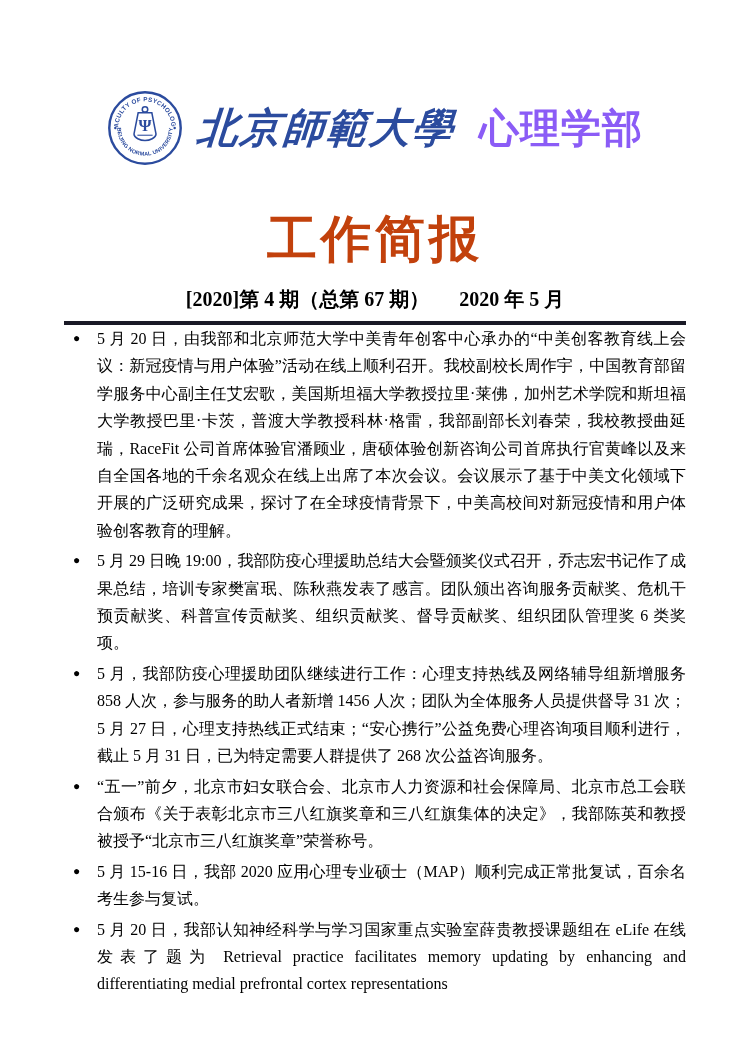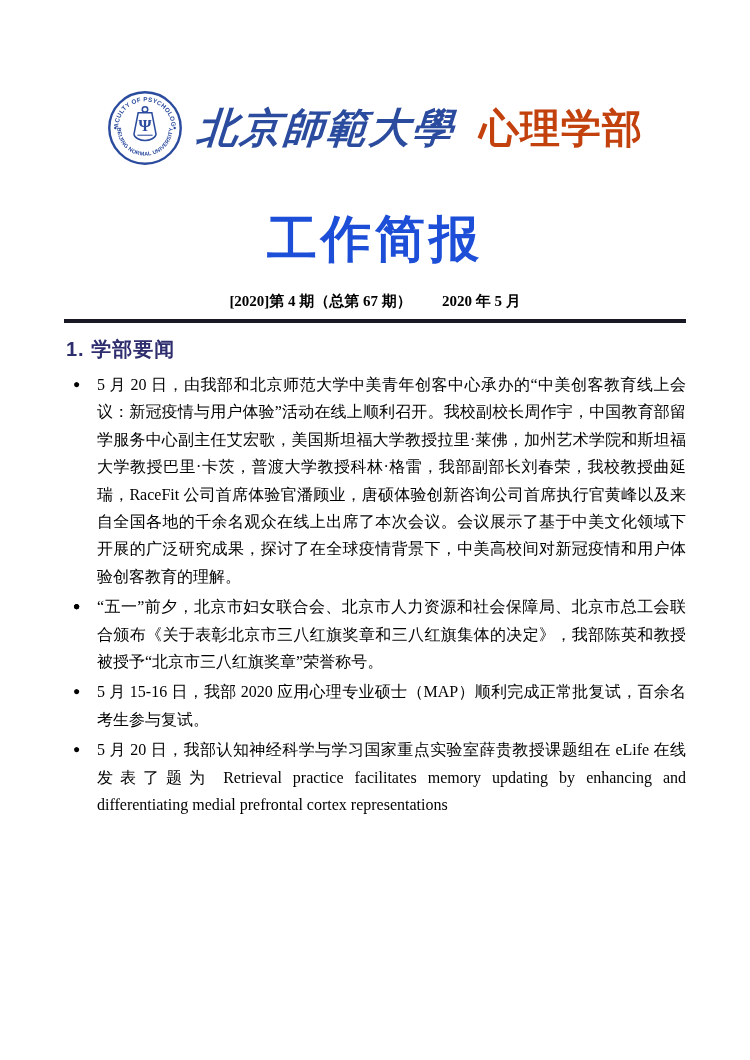--- a/index.html
+++ b/index.html
@@ -32,38 +32,38 @@
     font-style: italic;
     letter-spacing: 2px;
     color: #2b4b9e;
     transform: skewX(-4deg);
   }
   .brandname .dept {
     font-family: "Liberation Sans", "DejaVu Sans", sans-serif;
     font-size: 40px;
     font-weight: bold;
     letter-spacing: 1px;
-    color: #c2410c;
+    color: #8b5cf6;
     margin-left: 24px;
   }
 
   
   .doc-title {
     margin-top: 44px;
     text-align: center;
     font-size: 50px;
     font-weight: bold;
     letter-spacing: 4px;
-    color: #1d4ed8;
+    color: #c2410c;
     line-height: 1.1;
   }
   .issue-line {
-    margin-top: 25px;
+    margin-top: 19px;
     text-align: center;
-    font-size: 15px;
+    font-size: 20px;
     font-weight: bold;
     color: #000000;
   }
   .issue-line .date { margin-left: 30px; }
   .rule {
     margin-top: 8px;
     height: 3px;
     border-top: 1.6px solid #191926;
     border-bottom: 3.4px solid #191926;
   }
@@ -133,31 +133,32 @@
 
   <h1 class="doc-title">工作简报</h1>
 
   <div class="issue-line">
     <span class="issue">[2020]第 4 期（总第 67 期）</span><span class="date">2020 年 5 月</span>
   </div>
 
   <div class="rule"></div>
 
   <section>
-    <h2 class="section-heading">1. 学部要闻</h2>
     <ul class="news">
       <li>
         <span class="marker">●</span>
         <span class="txt">5 月 20 日，由我部和北京师范大学中美青年创客中心承办的“中美创客教育线上会议：新冠疫情与用户体验”活动在线上顺利召开。我校副校长周作宇，中国教育部留学服务中心副主任艾宏歌，美国斯坦福大学教授拉里·莱佛，加州艺术学院和斯坦福大学教授巴里·卡茨，普渡大学教授科林·格雷，我部副部长刘春荣，我校教授曲延瑞，RaceFit 公司首席体验官潘顾业，唐硕体验创新咨询公司首席执行官黄峰以及来自全国各地的千余名观众在线上出席了本次会议。会议展示了基于中美文化领域下开展的广泛研究成果，探讨了在全球疫情背景下，中美高校间对新冠疫情和用户体验创客教育的理解。</span>
       </li>
       <li>
         <span class="marker">●</span>
+        <span class="txt">5 月 29 日晚 19:00，我部防疫心理援助总结大会暨颁奖仪式召开，乔志宏书记作了成果总结，培训专家樊富珉、陈秋燕发表了感言。团队颁出咨询服务贡献奖、危机干预贡献奖、科普宣传贡献奖、组织贡献奖、督导贡献奖、组织团队管理奖 6 类奖项。</span>
       </li>
       <li>
         <span class="marker">●</span>
+        <span class="txt">5 月，我部防疫心理援助团队继续进行工作：心理支持热线及网络辅导组新增服务 858 人次，参与服务的助人者新增 1456 人次；团队为全体服务人员提供督导 31 次；5 月 27 日，心理支持热线正式结束；“安心携行”公益免费心理咨询项目顺利进行，截止 5 月 31 日，已为特定需要人群提供了 268 次公益咨询服务。</span>
       </li>
       <li>
         <span class="marker">●</span>
         <span class="txt">“五一”前夕，北京市妇女联合会、北京市人力资源和社会保障局、北京市总工会联合颁布《关于表彰北京市三八红旗奖章和三八红旗集体的决定》，我部陈英和教授被授予“北京市三八红旗奖章”荣誉称号。</span>
       </li>
     </ul>
   </section>
 
   <section>
     <ul class="news">

